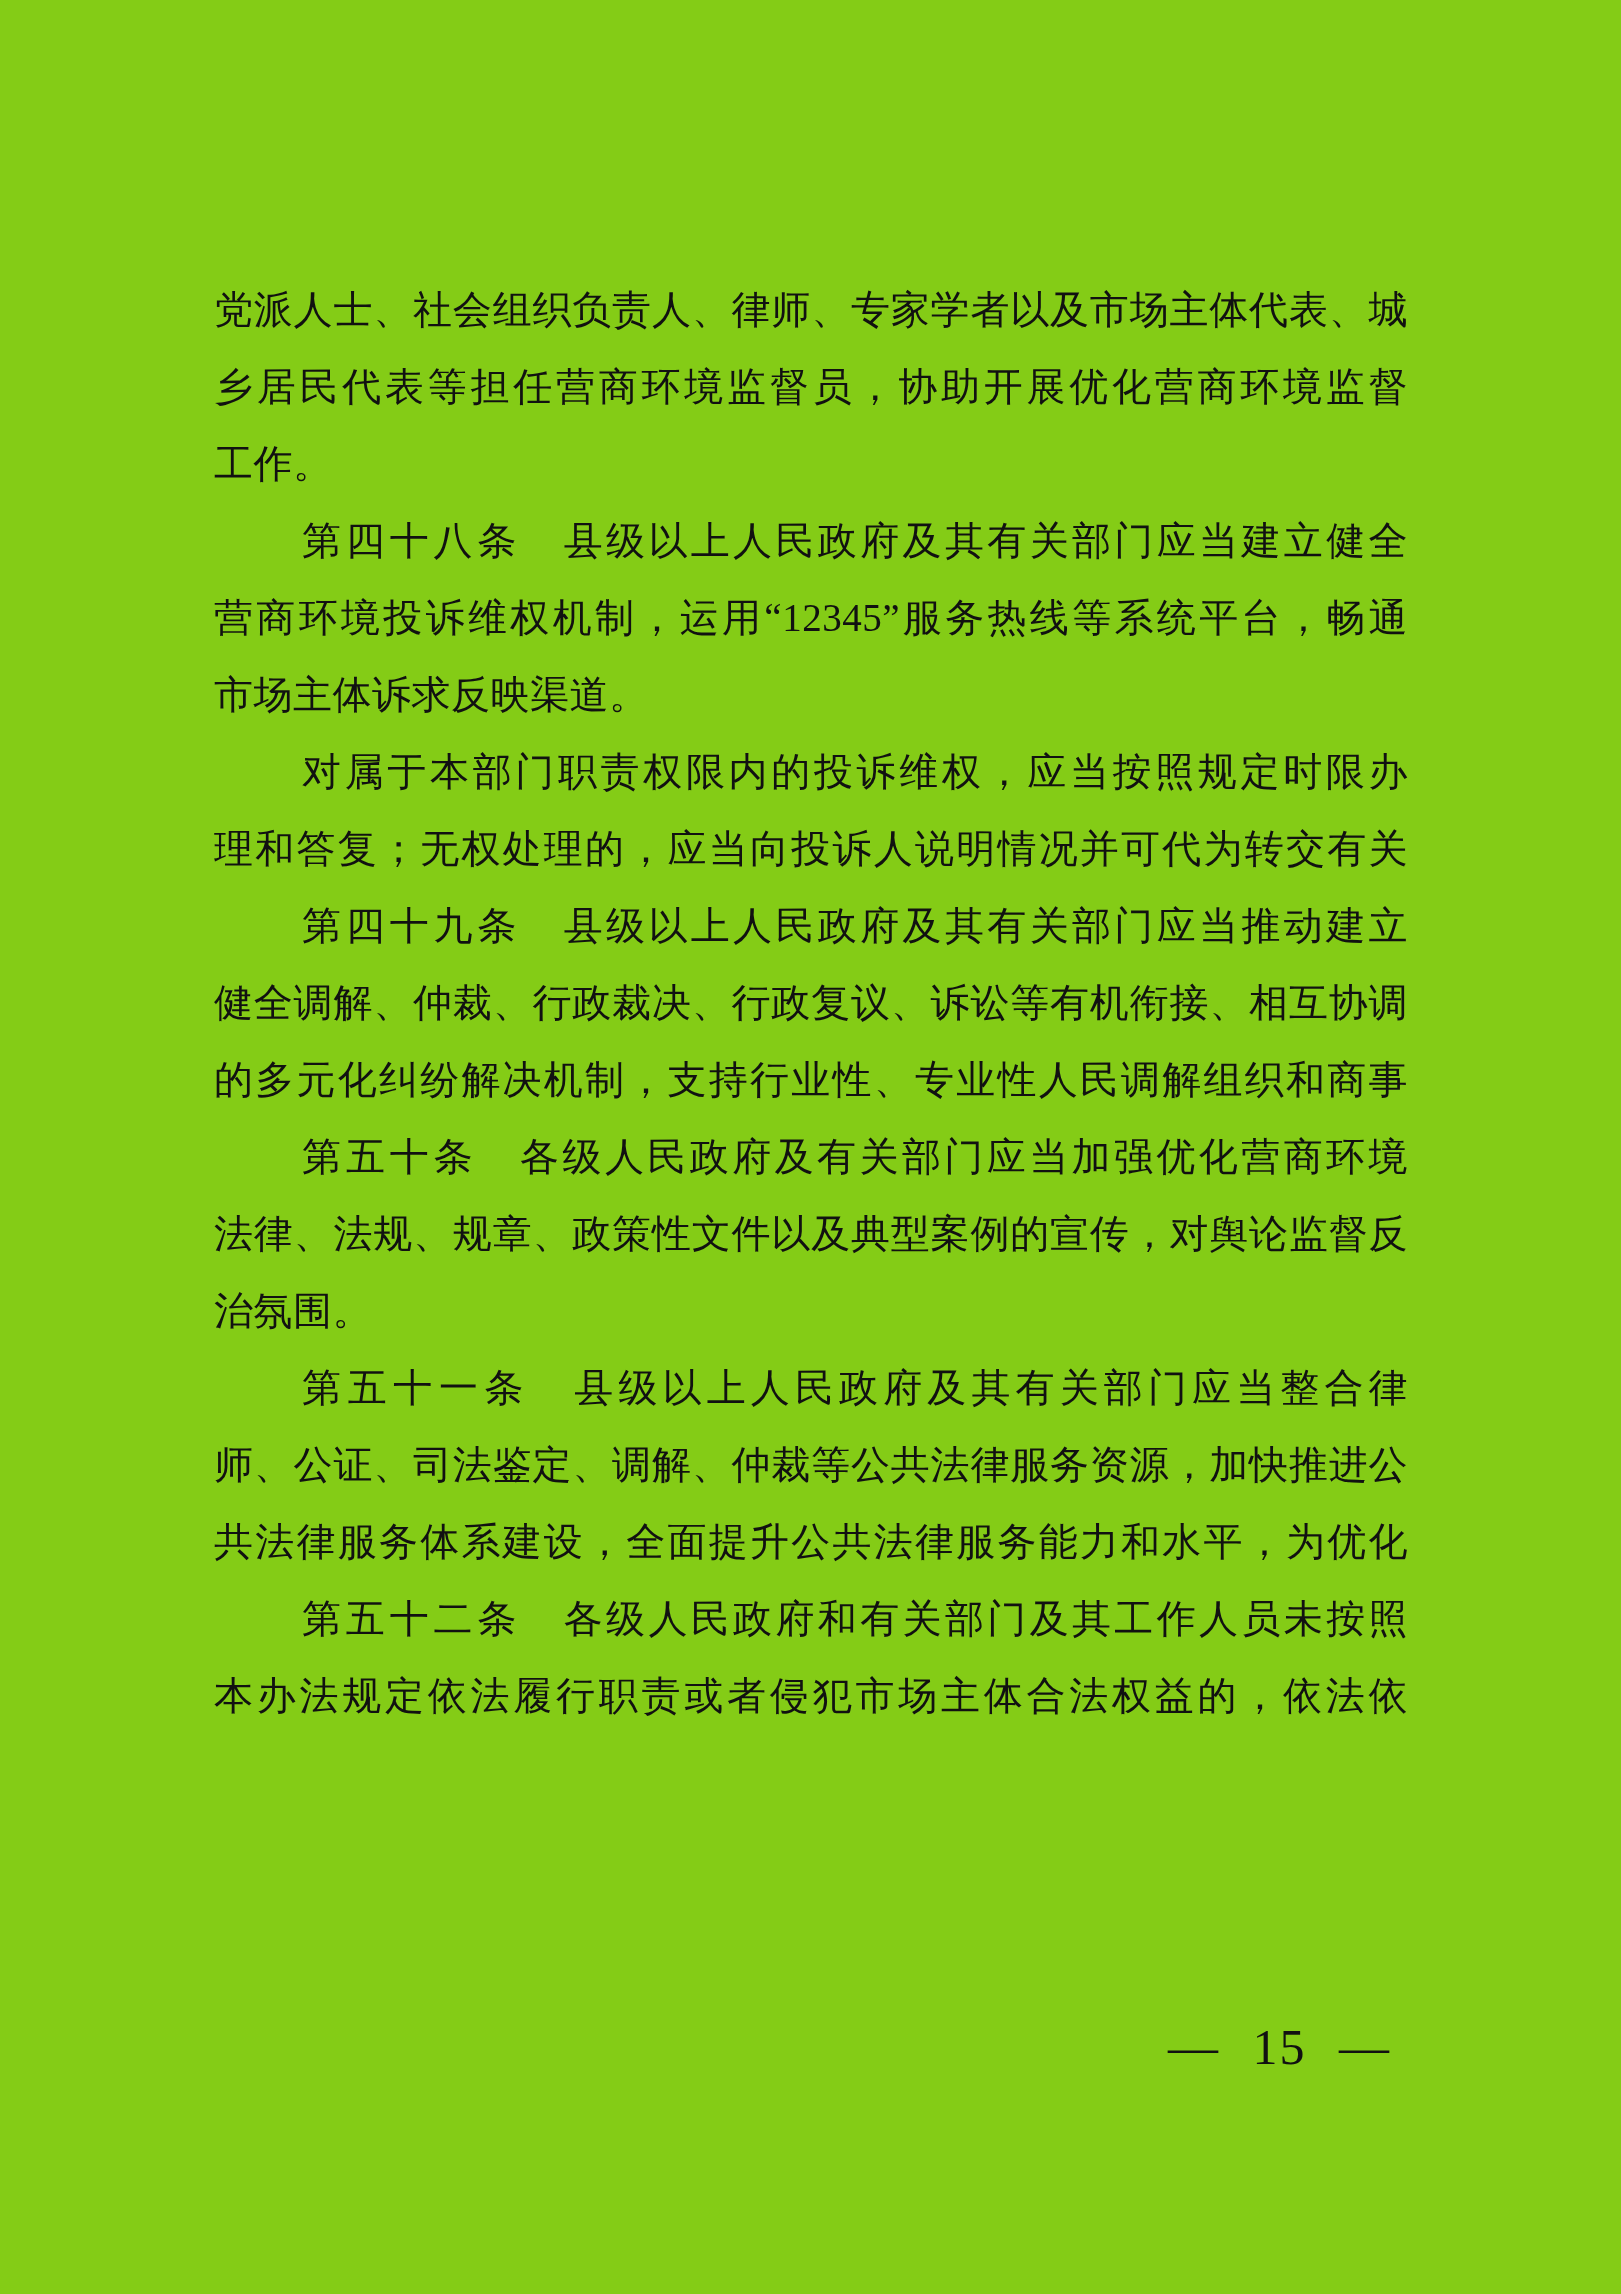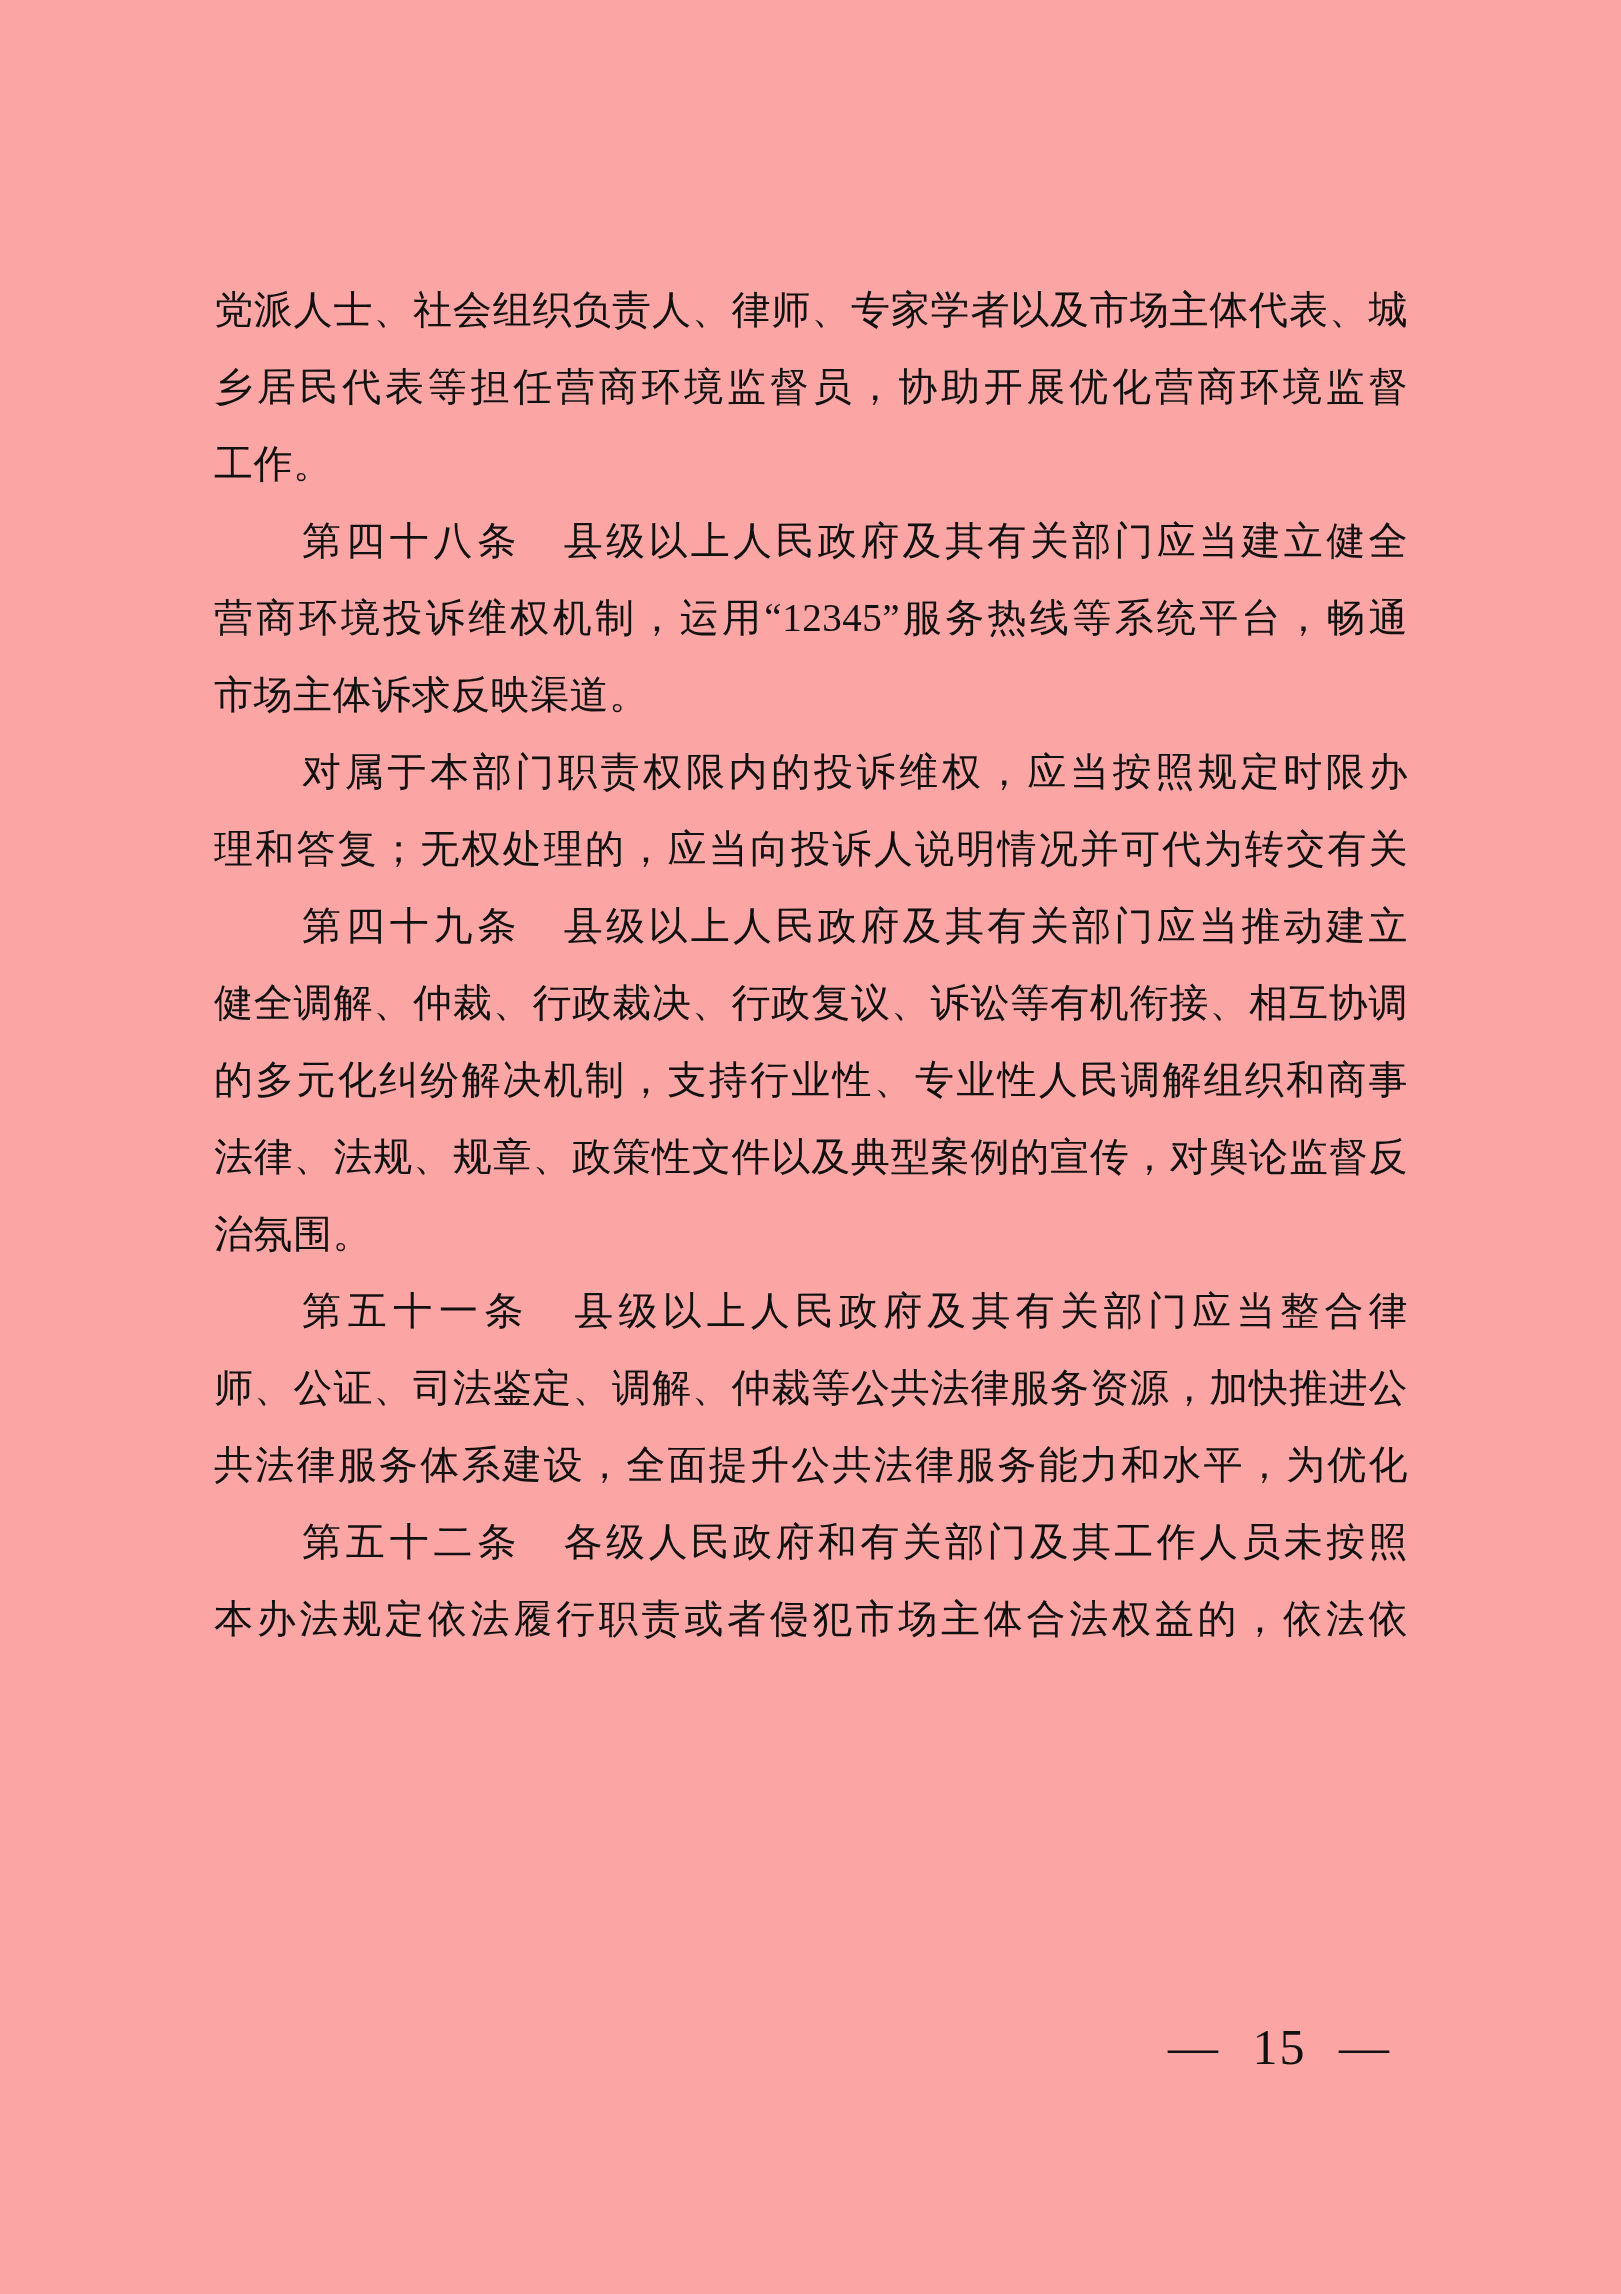--- a/index.html
+++ b/index.html
@@ -1,20 +1,20 @@
 <!DOCTYPE html>
 <html lang="zh"><head>
 <meta charset="utf-8">
 <style>
   html,body { margin:0; padding:0; background:#e8e8e8; }
   .page {
     position:relative;
     width:1622px; height:2294px;
     margin:0 auto;
-    background:#fca5a5;
+    background:#84cc16;
     color:#111111;
     font-family:"Liberation Serif","DejaVu Serif",serif;
     overflow:hidden;
   }
   .text-block {
     position:absolute;
     left:214px; top:271px;
     width:1194px;
     font-size:39px;
     line-height:77px;
@@ -61,20 +61,21 @@
     <div class="line just"><span>营商环境投诉维权机制，运用“12345”服务热线等系统平台，畅通</span></div>
     <div class="line end"><span>市场主体诉求反映渠道。</span></div>
 
     <div class="line just indent"><span>对属于本部门职责权限内的投诉维权，应当按照规定时限办</span></div>
     <div class="line just"><span>理和答复；无权处理的，应当向投诉人说明情况并可代为转交有关</span></div>
 
     <div class="line just indent"><span class="art-head">第四十九条</span><span>　县级以上人民政府及其有关部门应当推动建立</span></div>
     <div class="line just"><span>健全调解、仲裁、行政裁决、行政复议、诉讼等有机衔接、相互协调</span></div>
     <div class="line just"><span>的多元化纠纷解决机制，支持行业性、专业性人民调解组织和商事</span></div>
 
+    <div class="line just indent"><span class="art-head">第五十条</span><span>　各级人民政府及有关部门应当加强优化营商环境</span></div>
     <div class="line just"><span>法律、法规、规章、政策性文件以及典型案例的宣传，对舆论监督反</span></div>
     <div class="line end"><span>治氛围。</span></div>
 
     <div class="line just indent"><span class="art-head">第五十一条</span><span>　县级以上人民政府及其有关部门应当整合律</span></div>
     <div class="line just"><span>师、公证、司法鉴定、调解、仲裁等公共法律服务资源，加快推进公</span></div>
     <div class="line just"><span>共法律服务体系建设，全面提升公共法律服务能力和水平，为优化</span></div>
 
     <div class="line just indent"><span class="art-head">第五十二条</span><span>　各级人民政府和有关部门及其工作人员未按照</span></div>
     <div class="line just"><span>本办法规定依法履行职责或者侵犯市场主体合法权益的，依法依</span></div>
 

